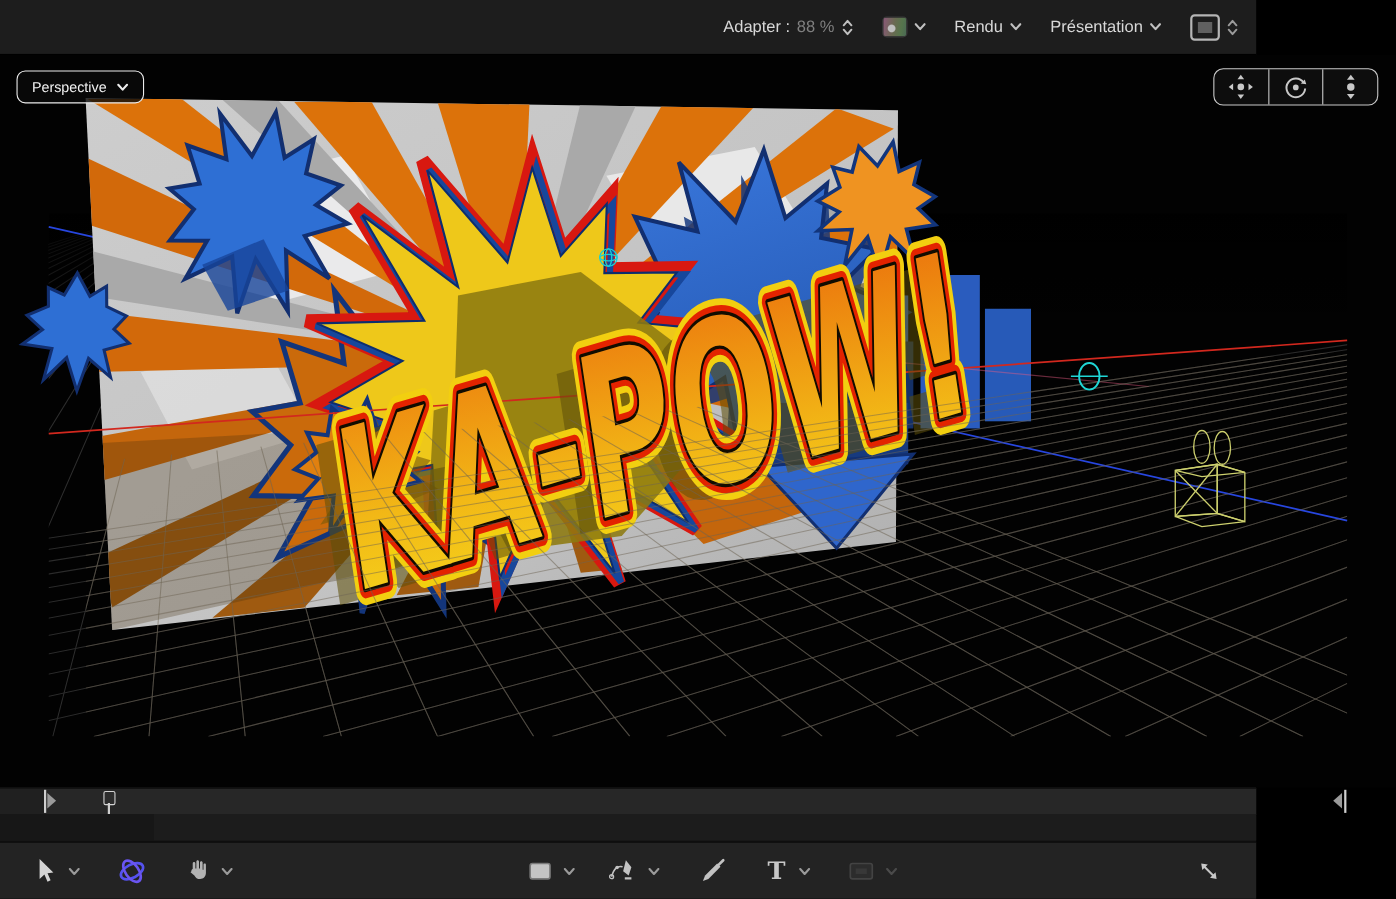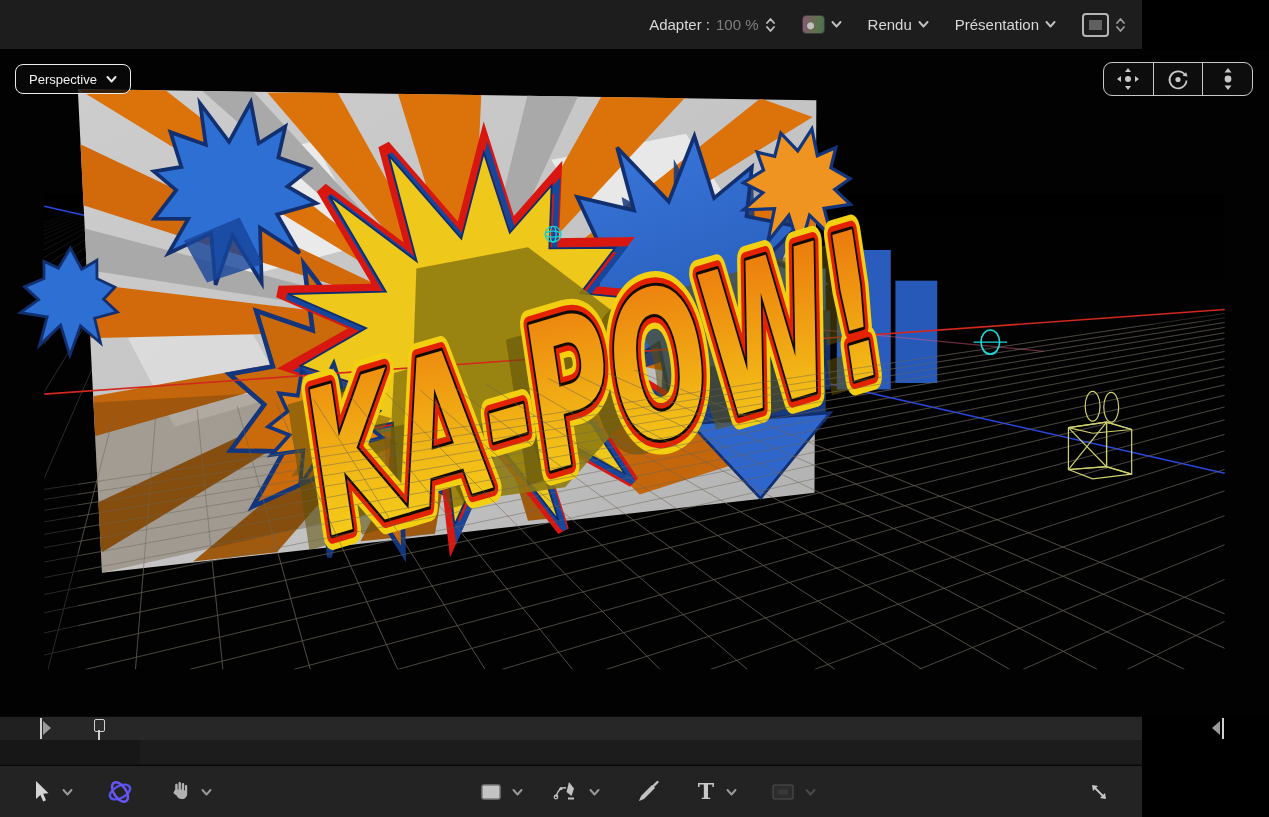--- a/index.html
+++ b/index.html
@@ -54,21 +54,21 @@
   .tchev{margin-left:10px;}
 </style>
 </head>
 <body>
 
 <div id="app">
 
   <div id="topbar">
     <div class="grp">
       <span>Adapter :</span>
-      <span class="dim">100 %</span>
+      <span class="dim">88 %</span>
       <svg class="stepper" viewBox="0 0 11 16">
         <polyline points="2,6 5.5,2 9,6" fill="none" stroke="#c0c0c0" stroke-width="1.8" stroke-linecap="round" stroke-linejoin="round"></polyline>
         <polyline points="2,10 5.5,14 9,10" fill="none" stroke="#c0c0c0" stroke-width="1.8" stroke-linecap="round" stroke-linejoin="round"></polyline>
       </svg>
     </div>
     <div class="grp">
       <span id="swatch"></span>
       <svg class="chev" viewBox="0 0 11 7">
         <polyline points="1.5,1 5.5,5.5 9.5,1" fill="none" stroke="#c0c0c0" stroke-width="1.9" stroke-linecap="round" stroke-linejoin="round"></polyline>
       </svg>

